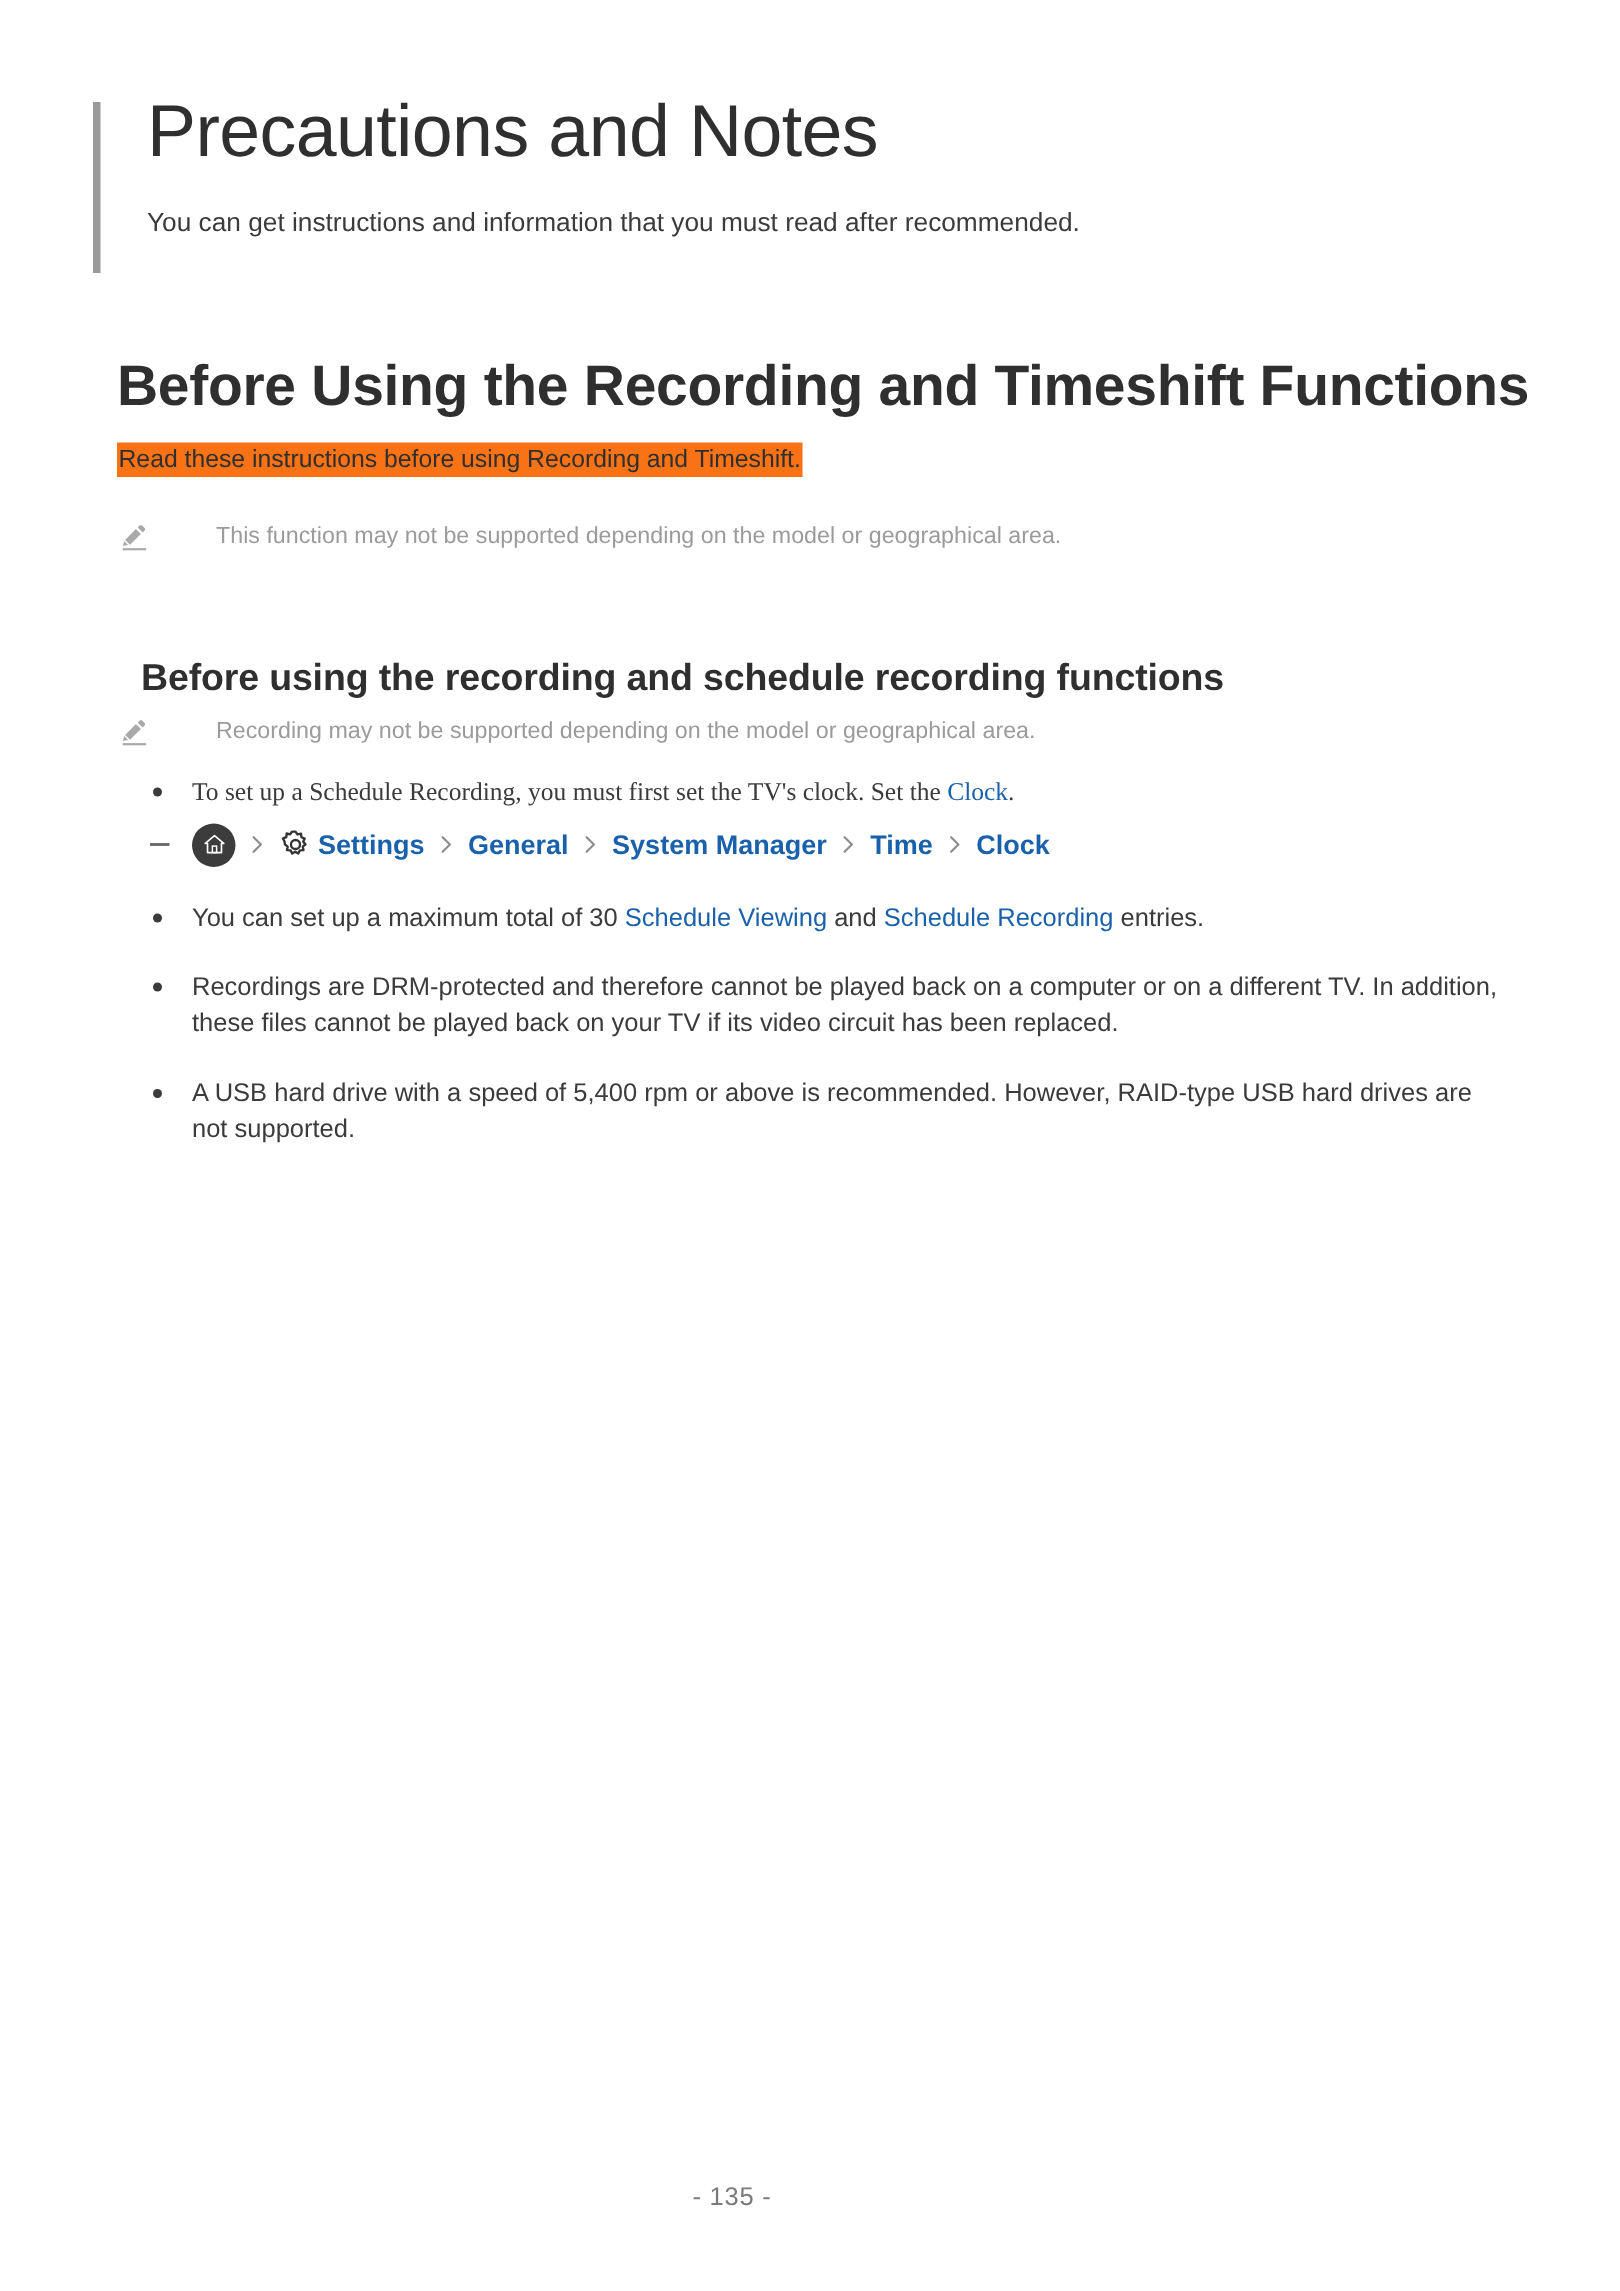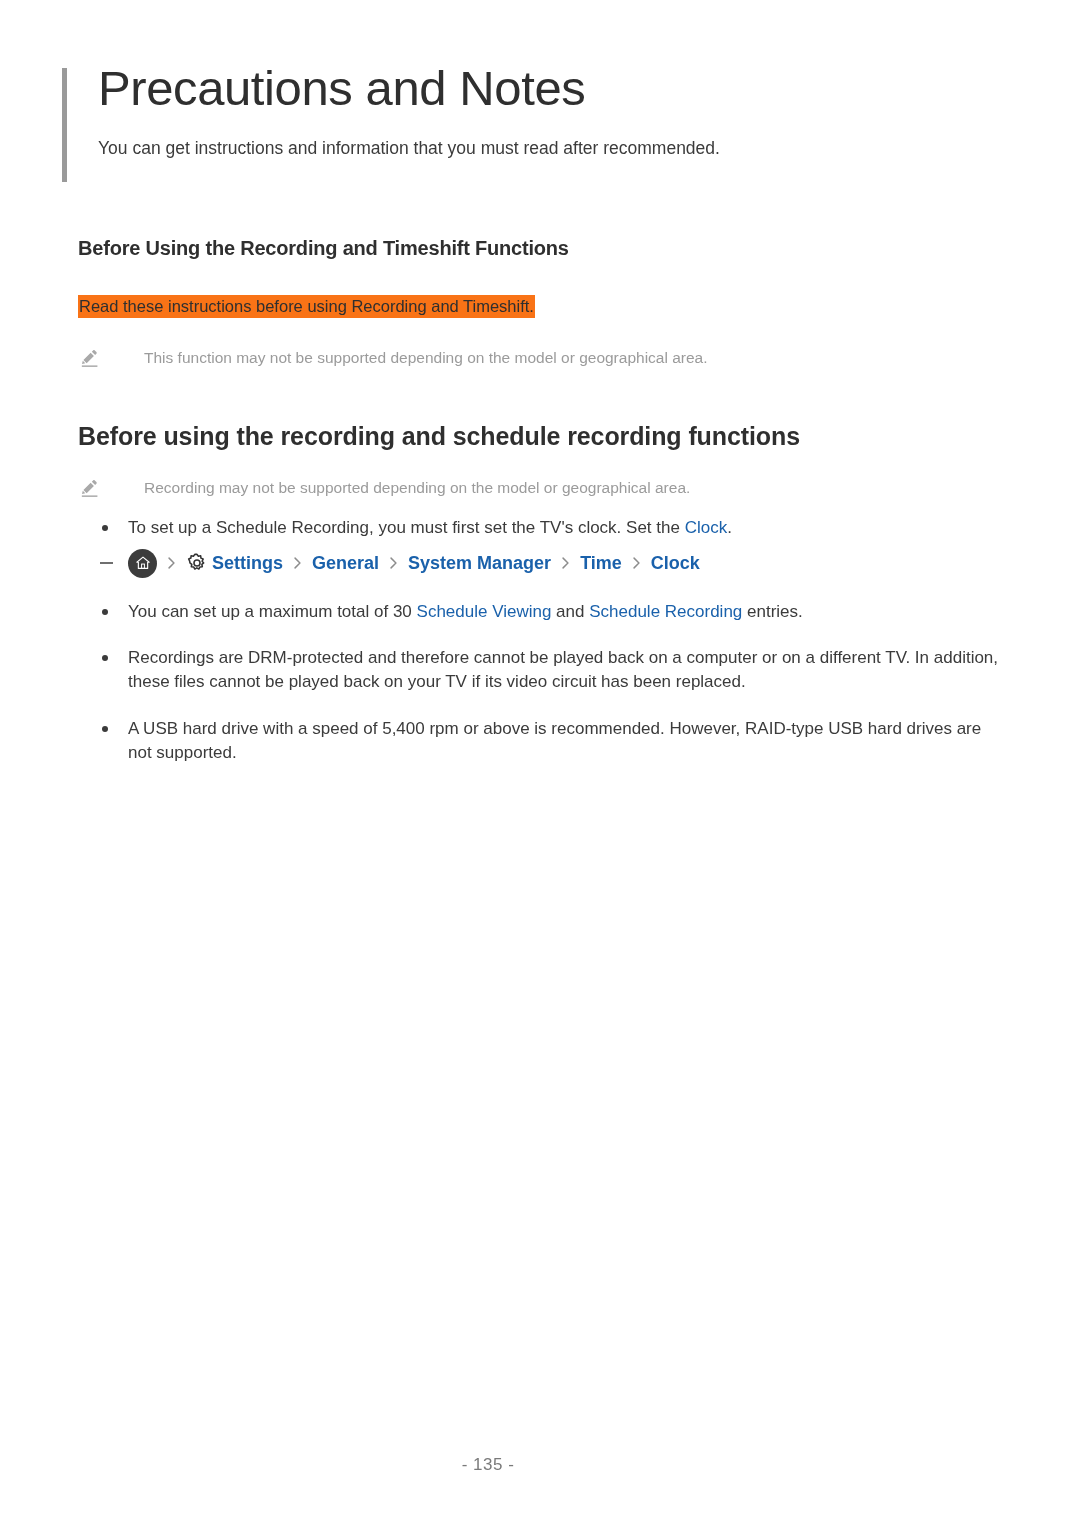--- a/index.html
+++ b/index.html
@@ -54,21 +54,21 @@
     color: #3b3b3b;
     margin: 0;
     padding-top: 22px;
     line-height: 1.3;
   }
 
   
   .section-h1 {
     position: absolute;
     left: 78px;
-    font-size: 20px;
+    font-size: 38px;
     font-weight: 700;
     color: #2f2f2f;
     letter-spacing: -0.2px;
     margin: 0;
     white-space: nowrap;
   }
   .section-intro {
     position: absolute;
     left: 78px;
     font-size: 16.5px;
@@ -81,21 +81,21 @@
   }
 
   
   .section-h2 {
     position: absolute;
     left: 78px;
     font-size: 25px;
     font-weight: 700;
     color: #2f2f2f;
     letter-spacing: -0.1px;
-    margin: 0;
+    margin: 16px;
     white-space: nowrap;
   }
 
   
   .note-row {
     position: absolute;
     left: 80px;
     display: flex;
     align-items: flex-start;
     width: 900px;
@@ -132,21 +132,21 @@
   .bullet-item::before {
     content: "";
     position: absolute;
     left: 3px;
     top: 9px;
     width: 6px;
     height: 6px;
     border-radius: 50%;
     background: #3b3b3b;
   }
-  .bullet-item.tight { margin-bottom: 8px; }
+  .bullet-item.tight { margin-bottom: 8px; font-family: Liberation Serif, serif; }
   .link {
     color: #1a61ab;
   }
 
   
   .crumb-row {
     position: relative;
     display: flex;
     align-items: center;
     padding-left: 29px;

